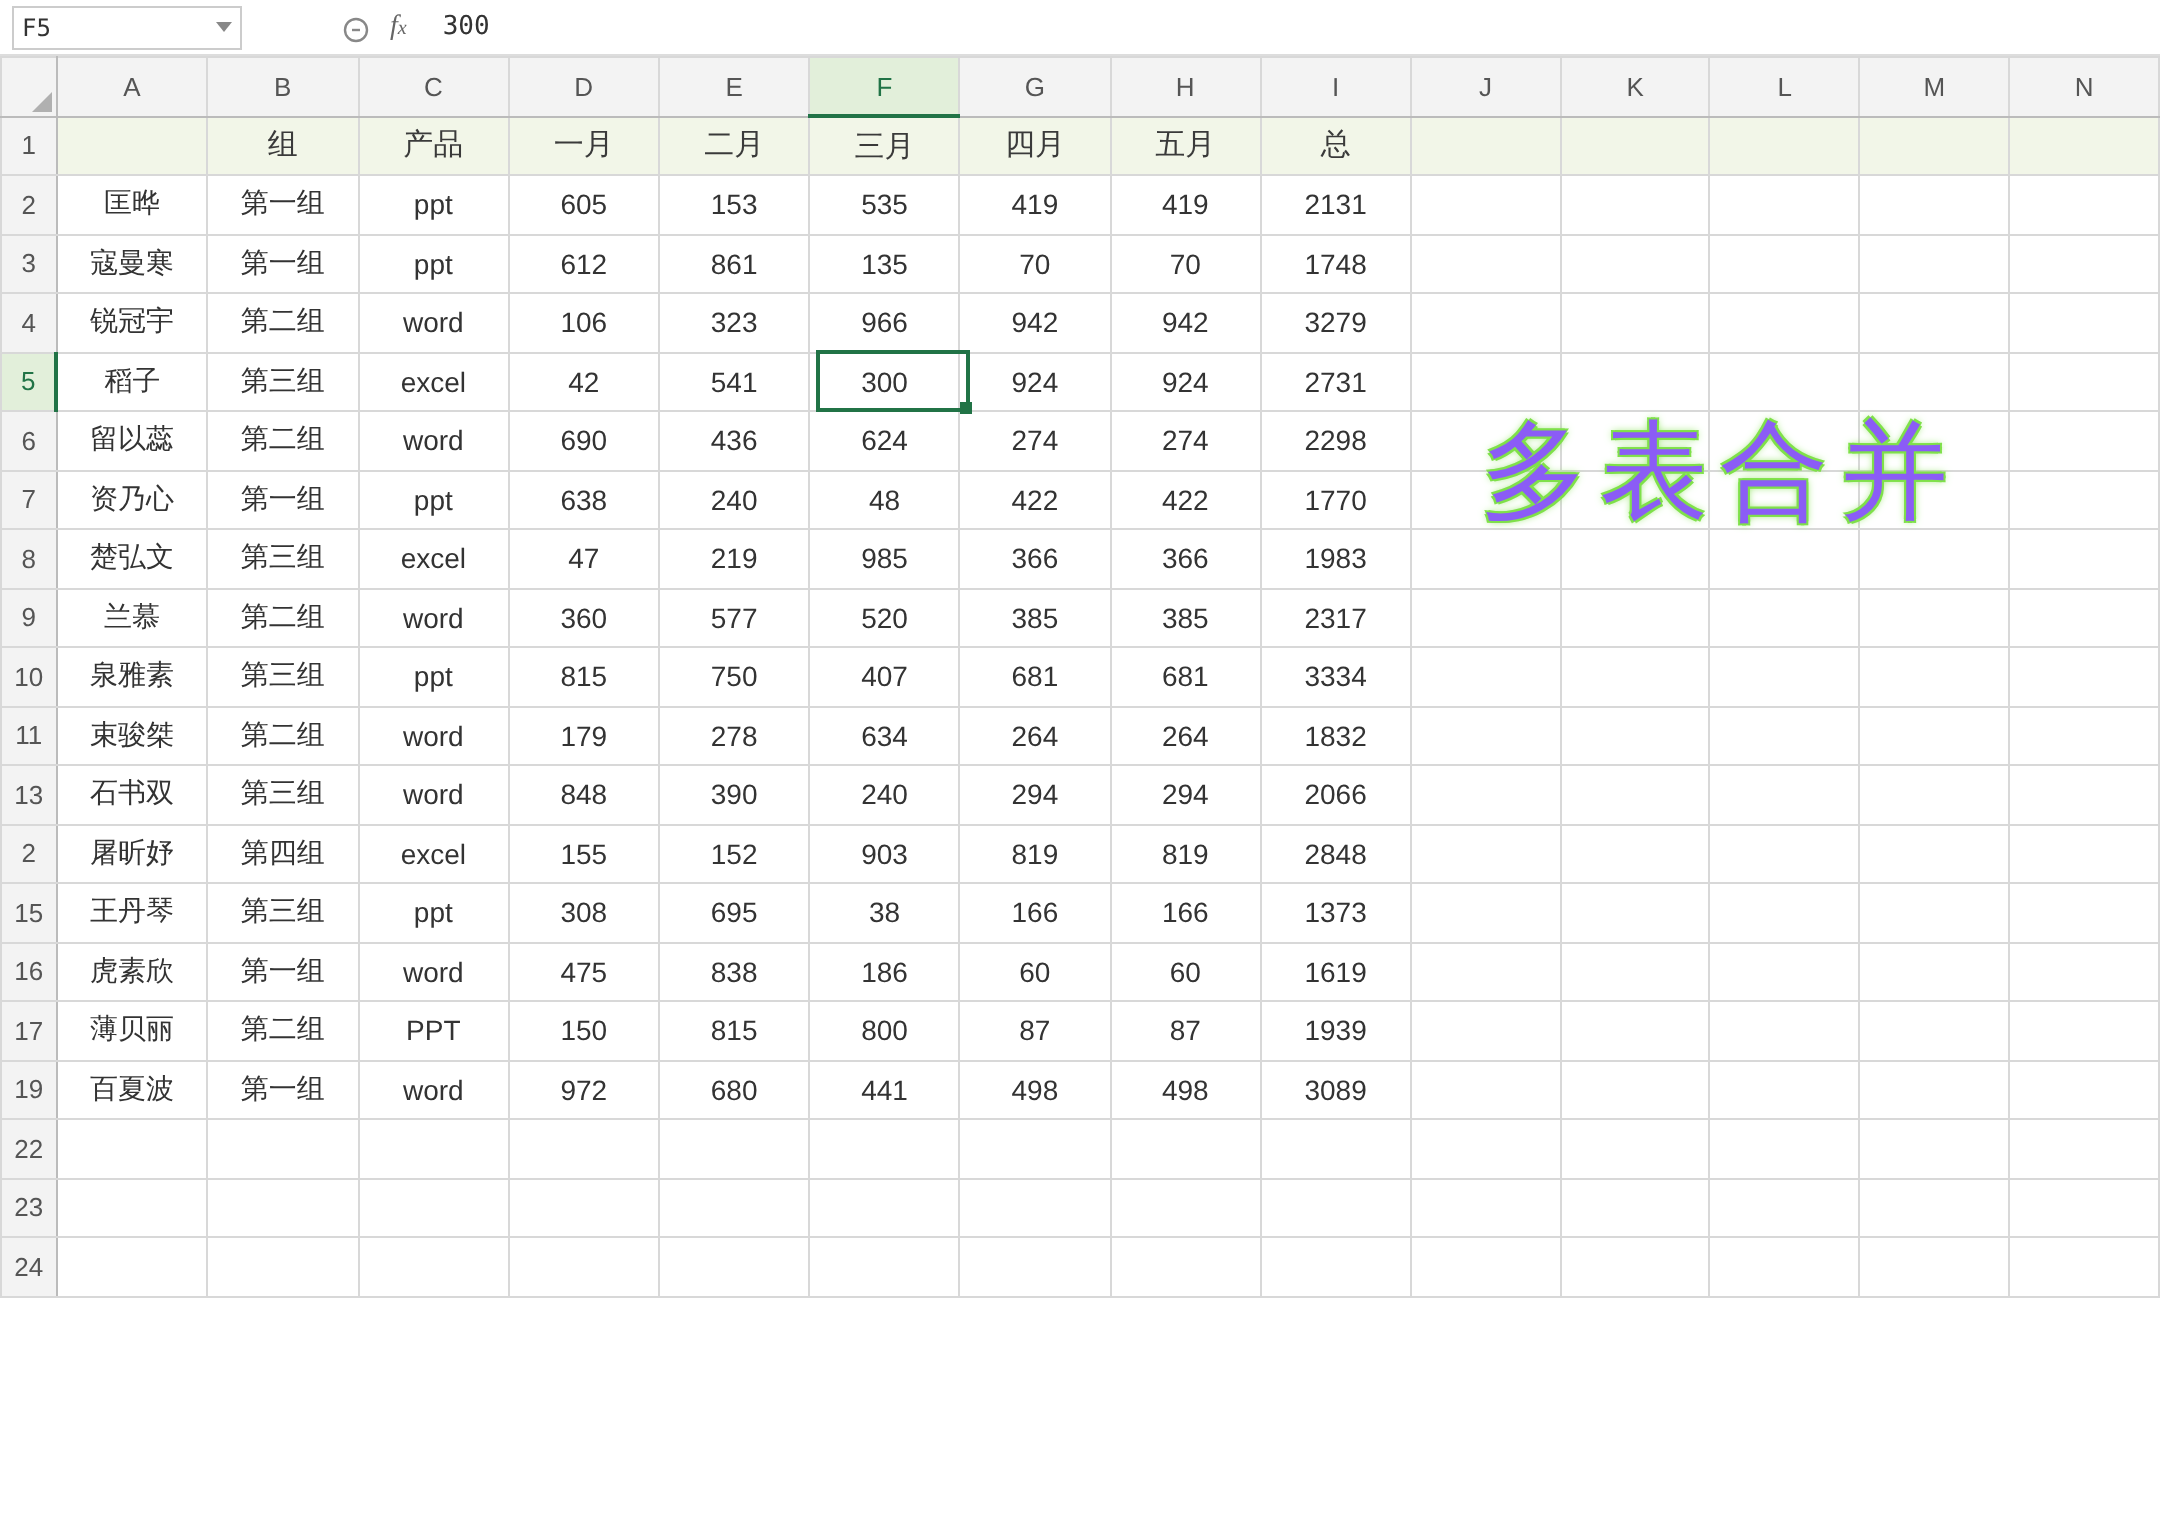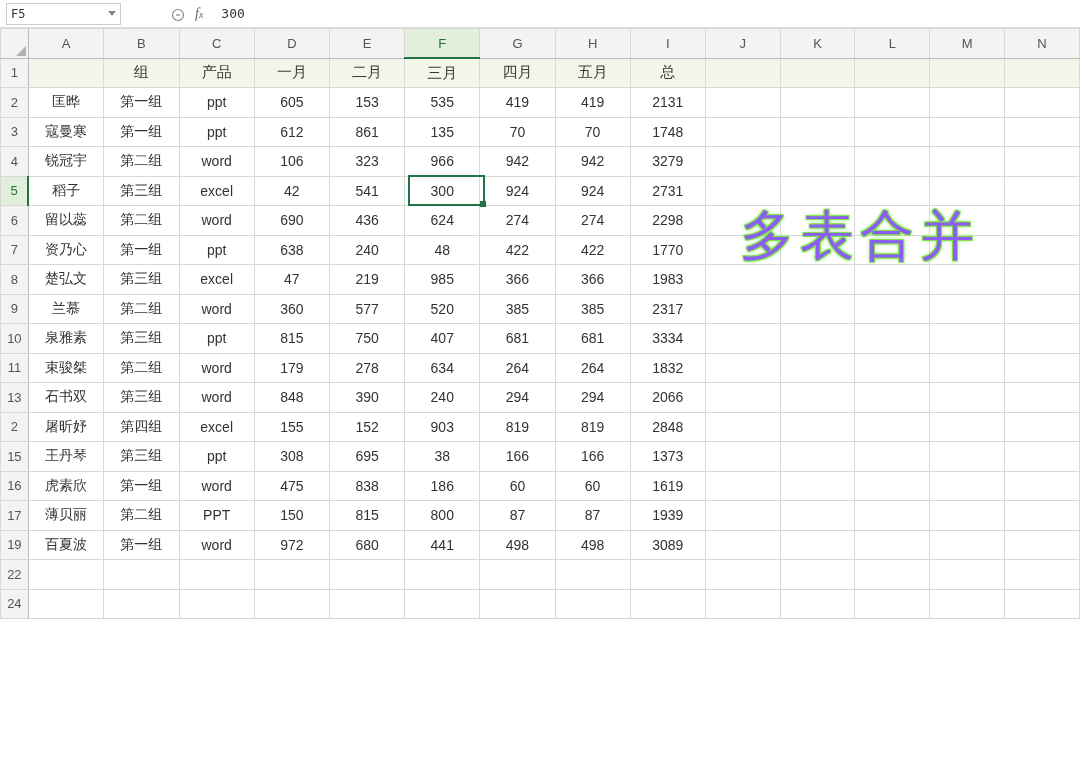--- a/index.html
+++ b/index.html
@@ -412,20 +412,37 @@
             <td class="data-cell"></td>
             <td class="data-cell"></td>
             <td class="data-cell"></td>
             <td class="data-cell"></td>
             <td class="data-cell"></td>
             <td class="data-cell"></td>
             <td class="data-cell"></td>
             <td class="data-cell"></td>
           </tr>
           <tr>
+            <th class="rowhdr">23</th>
+            <td class="data-cell"></td>
+            <td class="data-cell"></td>
+            <td class="data-cell"></td>
+            <td class="data-cell"></td>
+            <td class="data-cell"></td>
+            <td class="data-cell"></td>
+            <td class="data-cell"></td>
+            <td class="data-cell"></td>
+            <td class="data-cell"></td>
+            <td class="data-cell"></td>
+            <td class="data-cell"></td>
+            <td class="data-cell"></td>
+            <td class="data-cell"></td>
+            <td class="data-cell"></td>
+          </tr>
+          <tr>
             <th class="rowhdr">24</th>
             <td class="data-cell"></td>
             <td class="data-cell"></td>
             <td class="data-cell"></td>
             <td class="data-cell"></td>
             <td class="data-cell"></td>
             <td class="data-cell"></td>
             <td class="data-cell"></td>
             <td class="data-cell"></td>
             <td class="data-cell"></td>

